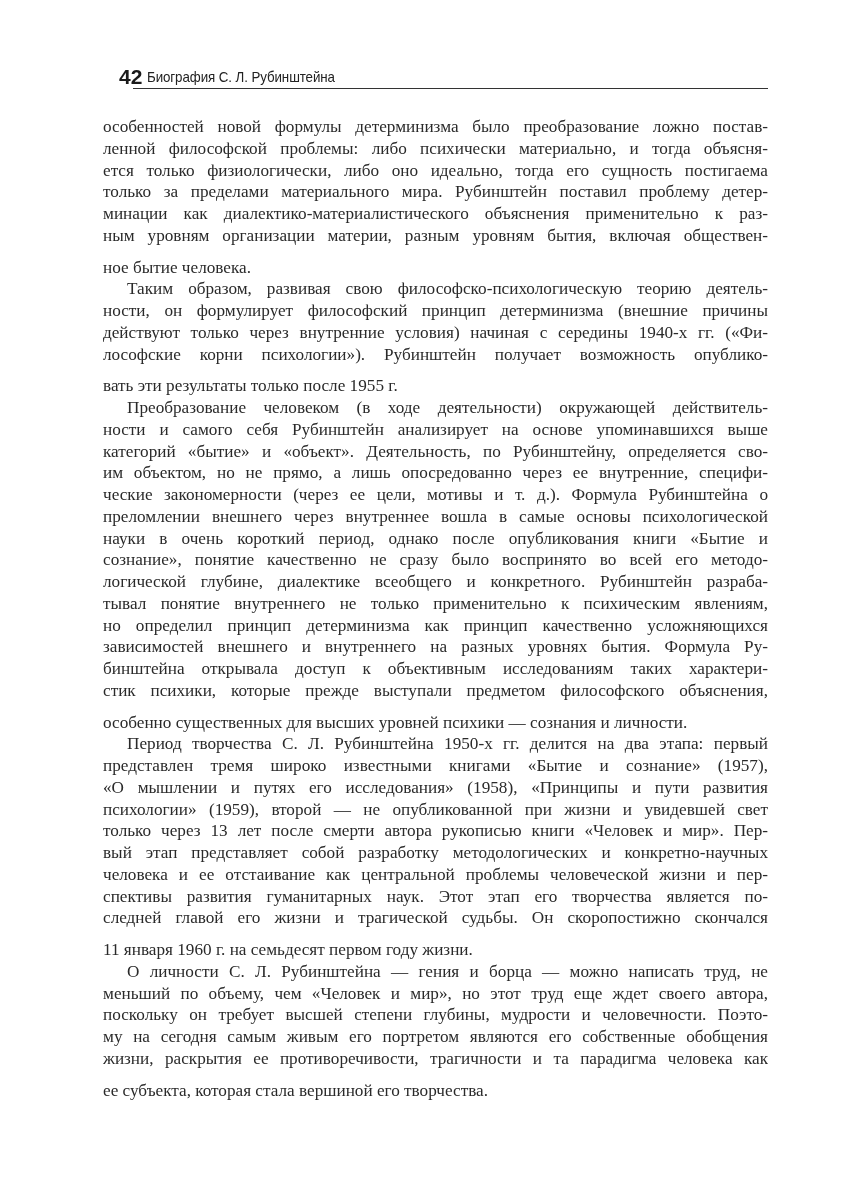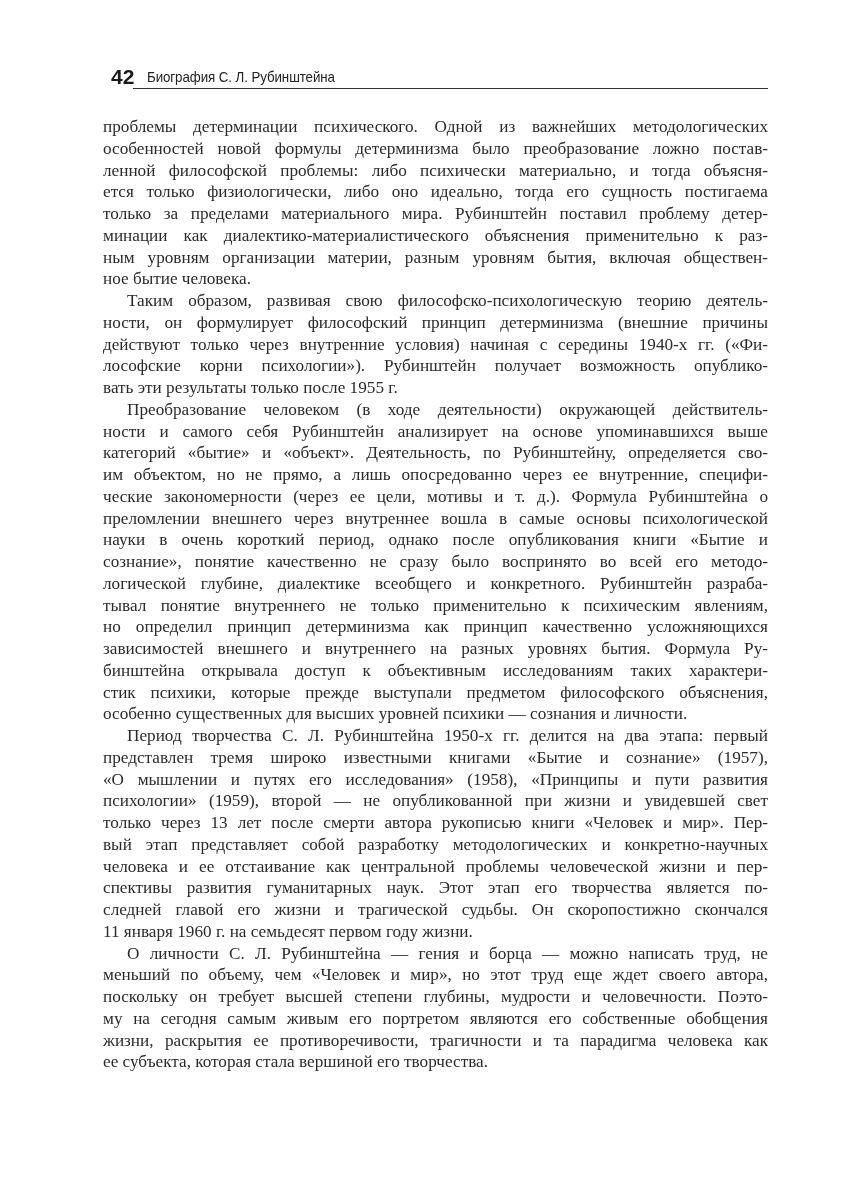--- a/index.html
+++ b/index.html
@@ -1,39 +1,38 @@
 <!DOCTYPE html>
 <html><head>
 <meta charset="utf-8">
 <style>
   html, body { margin: 0; padding: 0; background: #ffffff; }
   body { width: 850px; height: 1200px; position: relative; overflow: hidden; }
   .page { position: absolute; left: 0; top: 0; width: 850px; height: 1200px; background: #ffffff; }
   .header { position: absolute; left: 103px; top: 64px; width: 665px; height: 26px; }
-  .page-num { position: absolute; left: 8px; top: 0; font-family: "Liberation Sans", sans-serif; font-weight: bold; font-size: 21px; line-height: 26px; color: #1a1a1a; }
+  .page-num { position: absolute; left: 16px; top: 0; font-family: "Liberation Sans", sans-serif; font-weight: bold; font-size: 21px; line-height: 26px; color: #1a1a1a; }
   .running-title { position: absolute; left: 44px; top: 2px; font-family: "Liberation Sans", sans-serif; font-size: 14.5px; line-height: 22px; color: #222; letter-spacing: -0.1px; transform: scaleX(0.92); transform-origin: left center; }
   .rule { position: absolute; left: 30px; right: 0; top: 24px; height: 0; border-top: 1.2px solid #333; }
   .body { position: absolute; left: 103px; top: 116px; width: 665px; font-family: "Liberation Serif", serif; font-size: 17.2px; color: #2a2a2a; }
   .line { display: block; height: 21.75px; line-height: 21.75px; white-space: nowrap; text-align: justify; text-align-last: justify; overflow: hidden; }
-  .line.last { text-align-last: left; }
+  .line.last { text-align-last: left; margin-top: 10px; }
   .line.indent { padding-left: 24px; }
 </style>
 </head>
 <body>
 
 <div class="page">
   <div class="header">
     <span class="page-num">42</span>
     <span class="running-title">Биография С. Л. Рубинштейна</span>
     <div class="rule"></div>
   </div>
 
   <div class="body" id="body">
       <div>
-        <span class="line">проблемы детерминации психического. Одной из важнейших методологических</span>
         <span class="line">особенностей новой формулы детерминизма было преобразование ложно постав-</span>
         <span class="line">ленной философской проблемы: либо психически материально, и тогда объясня-</span>
         <span class="line">ется только физиологически, либо оно идеально, тогда его сущность постигаема</span>
         <span class="line">только за пределами материального мира. Рубинштейн поставил проблему детер-</span>
         <span class="line">минации как диалектико-материалистического объяснения применительно к раз-</span>
         <span class="line">ным уровням организации материи, разным уровням бытия, включая обществен-</span>
         <span class="line last">ное бытие человека.</span>
       </div>
       <div>
         <span class="line indent">Таким образом, развивая свою философско-психологическую теорию деятель-</span>

